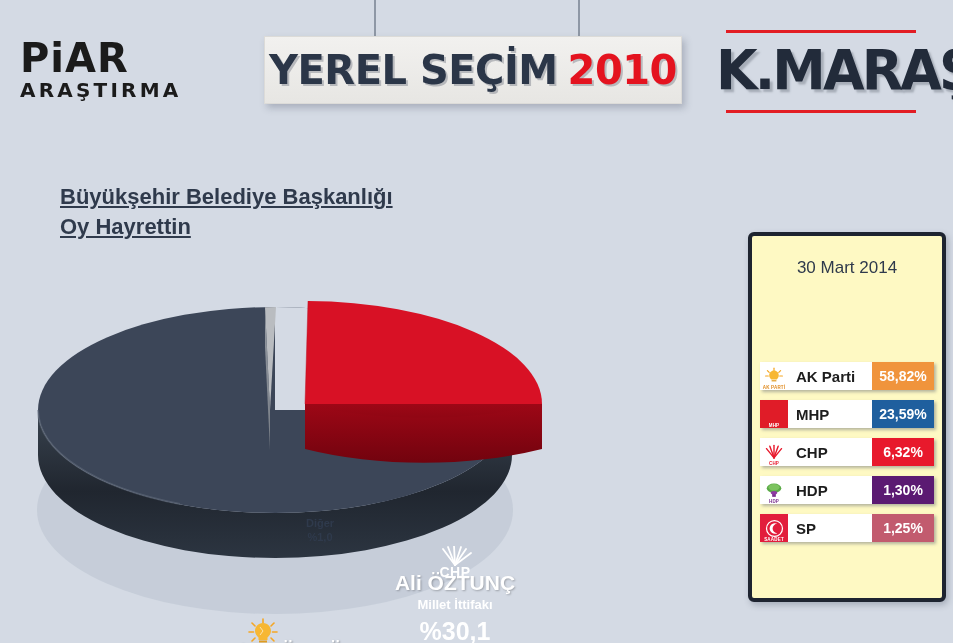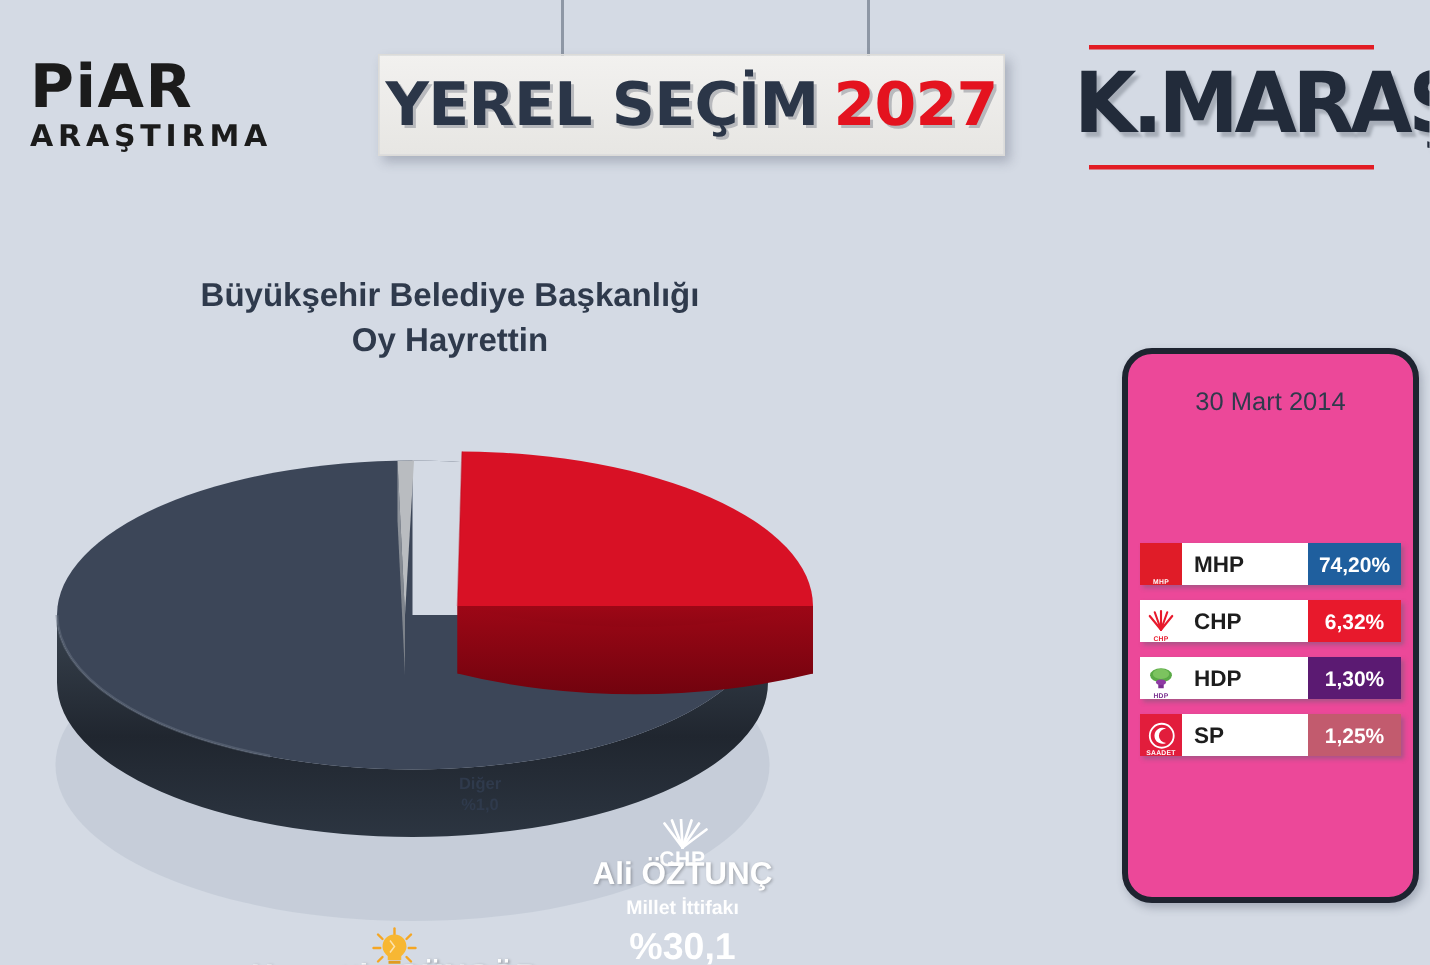--- a/index.html
+++ b/index.html
@@ -19,21 +19,21 @@
   }
   .logo-sub{
     font-family:"DejaVu Sans", sans-serif;
     font-size:20px;font-weight:bold;letter-spacing:3.2px;
     color:#1b1b1b;line-height:22px;margin-top:1px;
   }
   .string{position:absolute;width:2px;background:#8e97a5;top:0;}
   #string-left{left:374px;height:38px;}
   #string-right{left:578px;height:38px;}
   #banner{
-    position:absolute;left:252px;top:36px;width:416px;height:66px;
+    position:absolute;left:264px;top:36px;width:416px;height:66px;
     background:linear-gradient(#f2f1ef,#e7e6e3);
     border:1px solid #dcdbd8;
     box-shadow:3px 4px 7px rgba(60,70,88,.28);
   }
   #banner-text{
     position:absolute;left:0;top:0;width:416px;height:66px;
     display:flex;align-items:center;justify-content:center;
     font-family:"DejaVu Sans", sans-serif;
     font-size:40px;font-weight:bold;line-height:40px;
     letter-spacing:-.5px;white-space:nowrap;
@@ -51,22 +51,21 @@
     font-family:"DejaVu Sans", sans-serif;
     font-size:56px;font-weight:bold;line-height:72px;
     letter-spacing:-3px;color:#222b3a;
     transform:scaleX(.96);transform-origin:left center;
     text-shadow:3px 3px 2px rgba(130,136,148,.55);
     white-space:nowrap;
   }
   
   #chart-title{
     position:absolute;left:60px;top:182px;width:480px;
-    text-align:center;
-    font-size:22px;font-weight:bold;color:#2f3a4c;line-height:30px;
+    font-size:22px;font-weight:bold;color:#2f3a4c;line-height:30px;text-decoration:underline;
   }
   #pie-wrap{position:absolute;left:20px;top:250px;width:680px;height:370px;}
   #pie-svg{position:absolute;left:0;top:0;}
   .slice-label{position:absolute;text-align:center;color:#ffffff;}
   #akp-label{left:118px;top:388px;width:250px;}
   #akp-name{font-size:21px;font-weight:bold;line-height:26px;text-shadow:1px 1px 2px rgba(0,0,0,.35);}
   #chp-label{left:320px;top:320px;width:230px;}
   #chp-name{font-size:21px;font-weight:bold;line-height:26px;text-shadow:1px 1px 2px rgba(0,0,0,.25);}
   #chp-alliance{font-size:13px;font-weight:bold;line-height:18px;}
   #chp-pct{font-size:25px;font-weight:bold;line-height:32px;margin-top:1px;}
@@ -75,21 +74,21 @@
     color:#2f3a4c;font-size:11px;font-weight:bold;line-height:14px;
   }
   
   #akp-logo{position:absolute;left:228px;top:368px;width:30px;height:28px;}
   
   #chp-logo{position:absolute;left:400px;top:296px;width:70px;height:36px;text-align:center;}
   #chp-logo-text{font-size:14px;font-weight:bold;color:#fff;letter-spacing:.5px;line-height:12px;}
   
   #results-card{
     position:absolute;left:748px;top:232px;width:190px;height:362px;
-    background:#ec4899;border:4px solid #1e2430;border-radius:20px;
+    background:#fef9c3;border:4px solid #1e2430;border-radius:6px;
     box-shadow:2px 3px 6px rgba(60,70,88,.3);
   }
   #results-heading{
     position:absolute;left:0;top:20px;width:190px;text-align:center;
     font-size:17px;color:#2f3a4c;line-height:24px;
   }
   #results-list{position:absolute;left:8px;top:126px;width:174px;}
   .result-row{
     position:relative;height:28px;margin-bottom:10px;
     display:flex;align-items:stretch;
@@ -123,21 +122,21 @@
     <div class="logo-main">PiAR</div>
     <div class="logo-sub">ARAŞTIRMA</div>
   </div>
 
   <div class="string" id="string-left"></div>
   <div class="string" id="string-right"></div>
 
   <div id="banner">
     <div id="banner-text">
       <span class="bn-dark">YEREL SEÇİM</span>
-      <span class="bn-red">2027</span>
+      <span class="bn-red">2010</span>
     </div>
   </div>
 
   <div id="city">
     <div class="city-rule" id="city-rule-top"></div>
     <div id="city-name">K.MARAŞ</div>
     <div class="city-rule" id="city-rule-bottom"></div>
   </div>
 </div>
 
@@ -246,31 +245,49 @@
   </div>
 </div>
 
 <div id="results-card">
   <div id="results-heading">
     <div>30 Mart 2014</div>
   </div>
 
   <div id="results-list">
 
+    <div class="result-row">
+      <div class="party-logo" style="background:#ffffff;">
+        <svg width="18" height="18" viewBox="0 0 30 28">
+          <g stroke="#f5a623" stroke-width="2" stroke-linecap="round">
+            <line x1="15" y1="1" x2="15" y2="5"></line>
+              <line x1="4" y1="5" x2="7" y2="8"></line>
+            <line x1="26" y1="5" x2="23" y2="8"></line>
+              <line x1="1" y1="14" x2="5.5" y2="14"></line>
+            <line x1="29" y1="14" x2="24.5" y2="14"></line>
+          </g>
+          <path d="M15 5 C 20 5 23 9 23 13 C 23 16 21 18 19.5 20 L 10.5 20 C 9 18 7 16 7 13 C 7 9 10 5 15 5 Z" fill="#f7b733"></path>
+          <rect x="11" y="21" width="8" height="2" fill="#e09b1f"></rect>
+        </svg>
+        <div class="party-logo-cap" style="color:#e08a1e;">AK PARTİ</div>
+      </div>
+      <div class="party-name">AK Parti</div>
+      <div class="party-pct" style="background:#f0943c;">58,82%</div>
+    </div>
 
     <div class="result-row">
       <div class="party-logo" style="background:#e01c28;">
         <svg width="20" height="16" viewBox="0 0 22 18">
           <path d="M7 2 A6 6 0 1 0 7 14 A4.6 4.6 0 1 1 7 2 Z" fill="#ffffff"></path>
           <path d="M16 4 A4.4 4.4 0 1 0 16 13 A3.4 3.4 0 1 1 16 4 Z" fill="#ffffff"></path>
         </svg>
         <div class="party-logo-cap">MHP</div>
       </div>
       <div class="party-name">MHP</div>
-      <div class="party-pct" style="background:#1f5f9e;">74,20%</div>
+      <div class="party-pct" style="background:#1f5f9e;">23,59%</div>
     </div>
 
     <div class="result-row">
       <div class="party-logo" style="background:#ffffff;">
         <svg width="20" height="16" viewBox="0 0 24 18">
           <g stroke="#e8192c" stroke-width="1.7" stroke-linecap="round">
             <line x1="12" y1="16" x2="3" y2="5"></line>
               <line x1="12" y1="16" x2="7" y2="2"></line>
             <line x1="12" y1="16" x2="12" y2="1"></line>
               <line x1="12" y1="16" x2="17" y2="2"></line>

